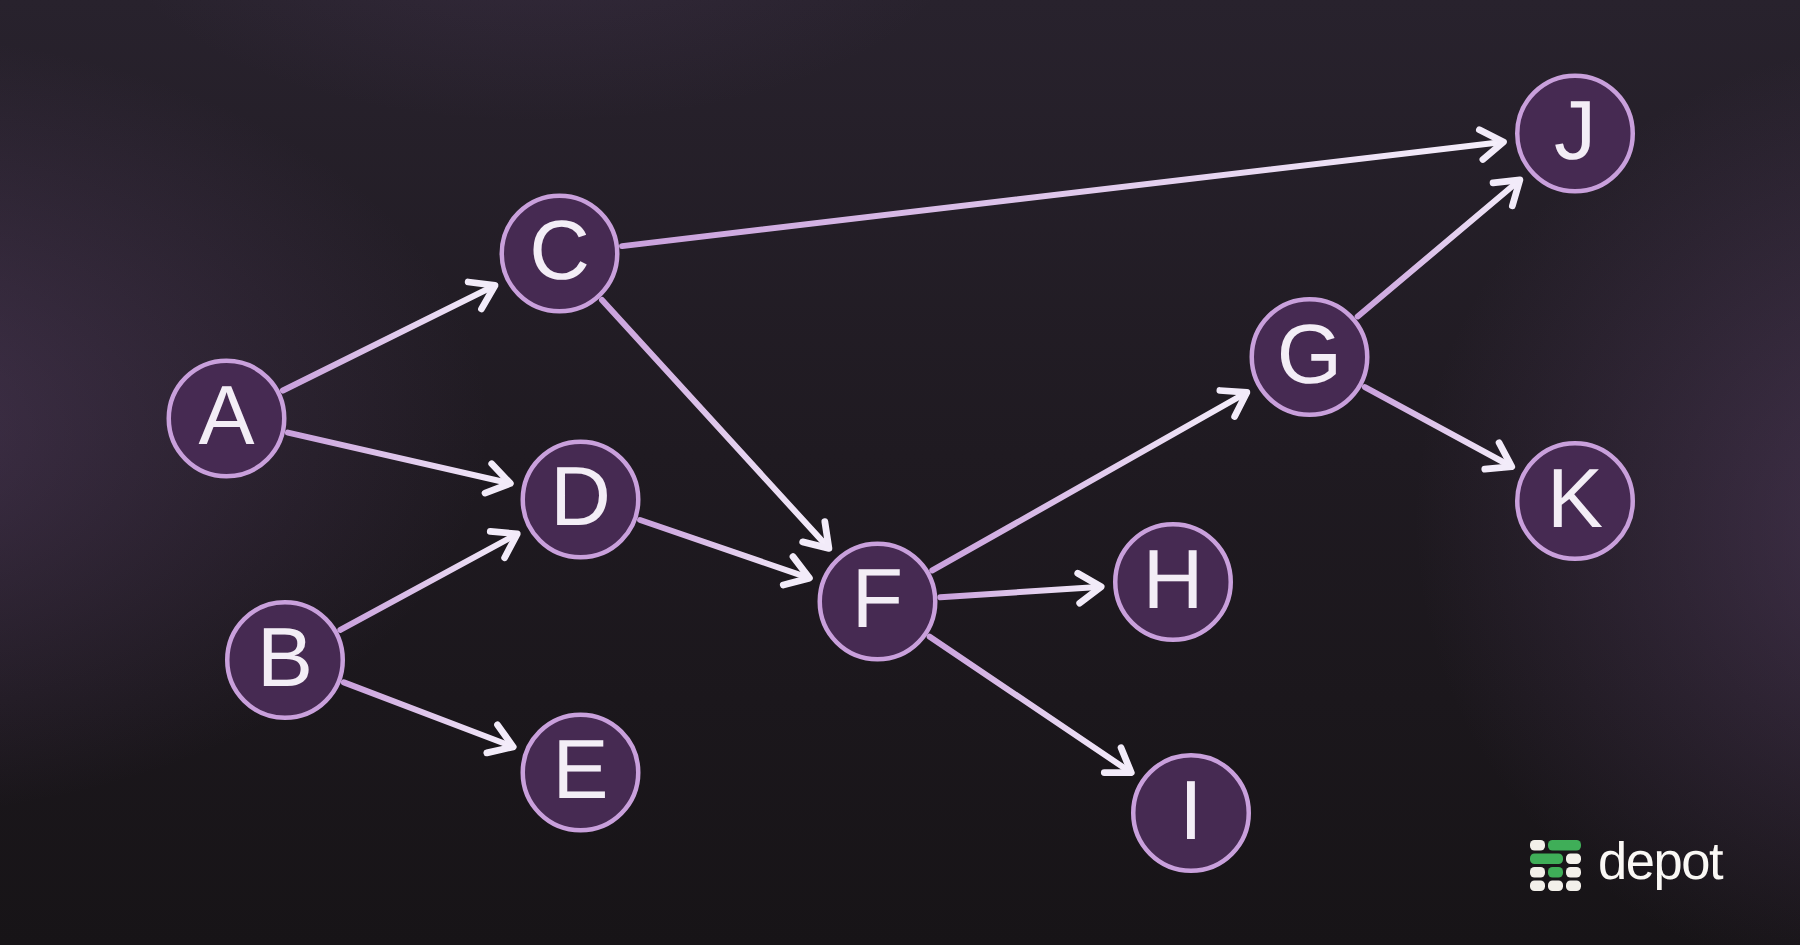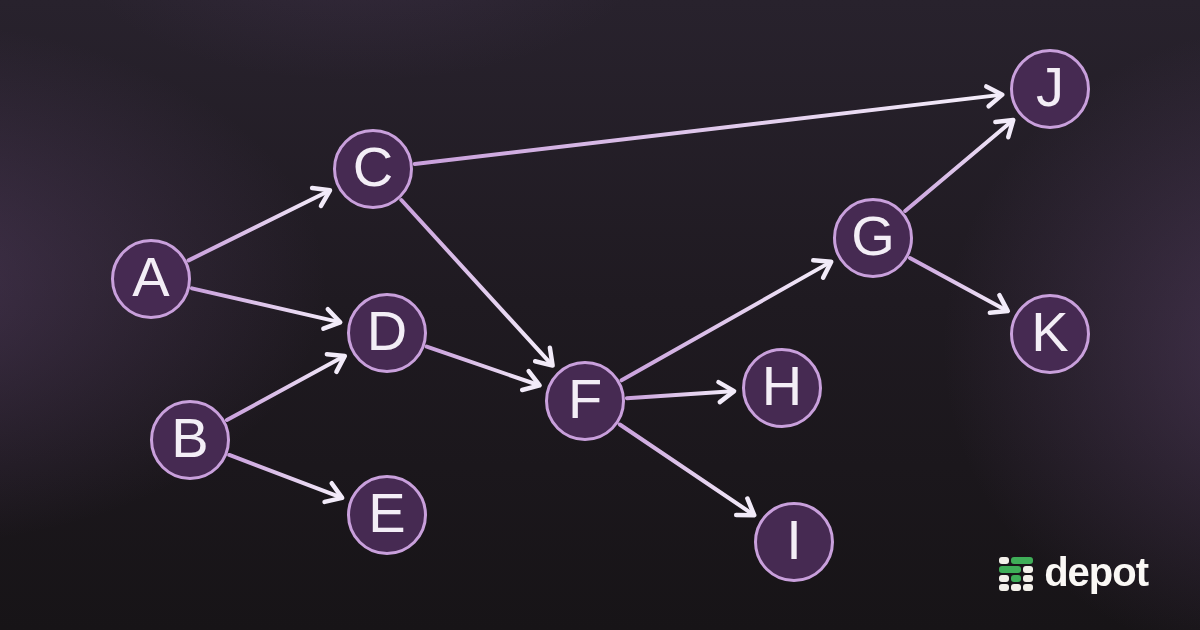--- a/index.html
+++ b/index.html
@@ -64,22 +64,22 @@
     display: grid;
     grid-template-columns: repeat(3, 10px);
     grid-template-rows: repeat(4, 7px);
     gap: 2px;
   }
   .blk { border-radius: 3px; }
   .blk.green { background: var(--depot-green); }
   .blk.white { background: var(--depot-white); }
   .wordmark {
     color: var(--depot-text);
-    font-size: 40px;
-    font-weight: 700;
+    font-size: 35px;
+    font-weight: 400;
     letter-spacing: -1px;
     line-height: 1;
     transform: translateY(-2px);
   }
 </style>
 </head>
 <body>
 
 <div class="card">
   <svg class="edge-layer" viewBox="0 0 1200 630" xmlns="http://www.w3.org/2000/svg">

